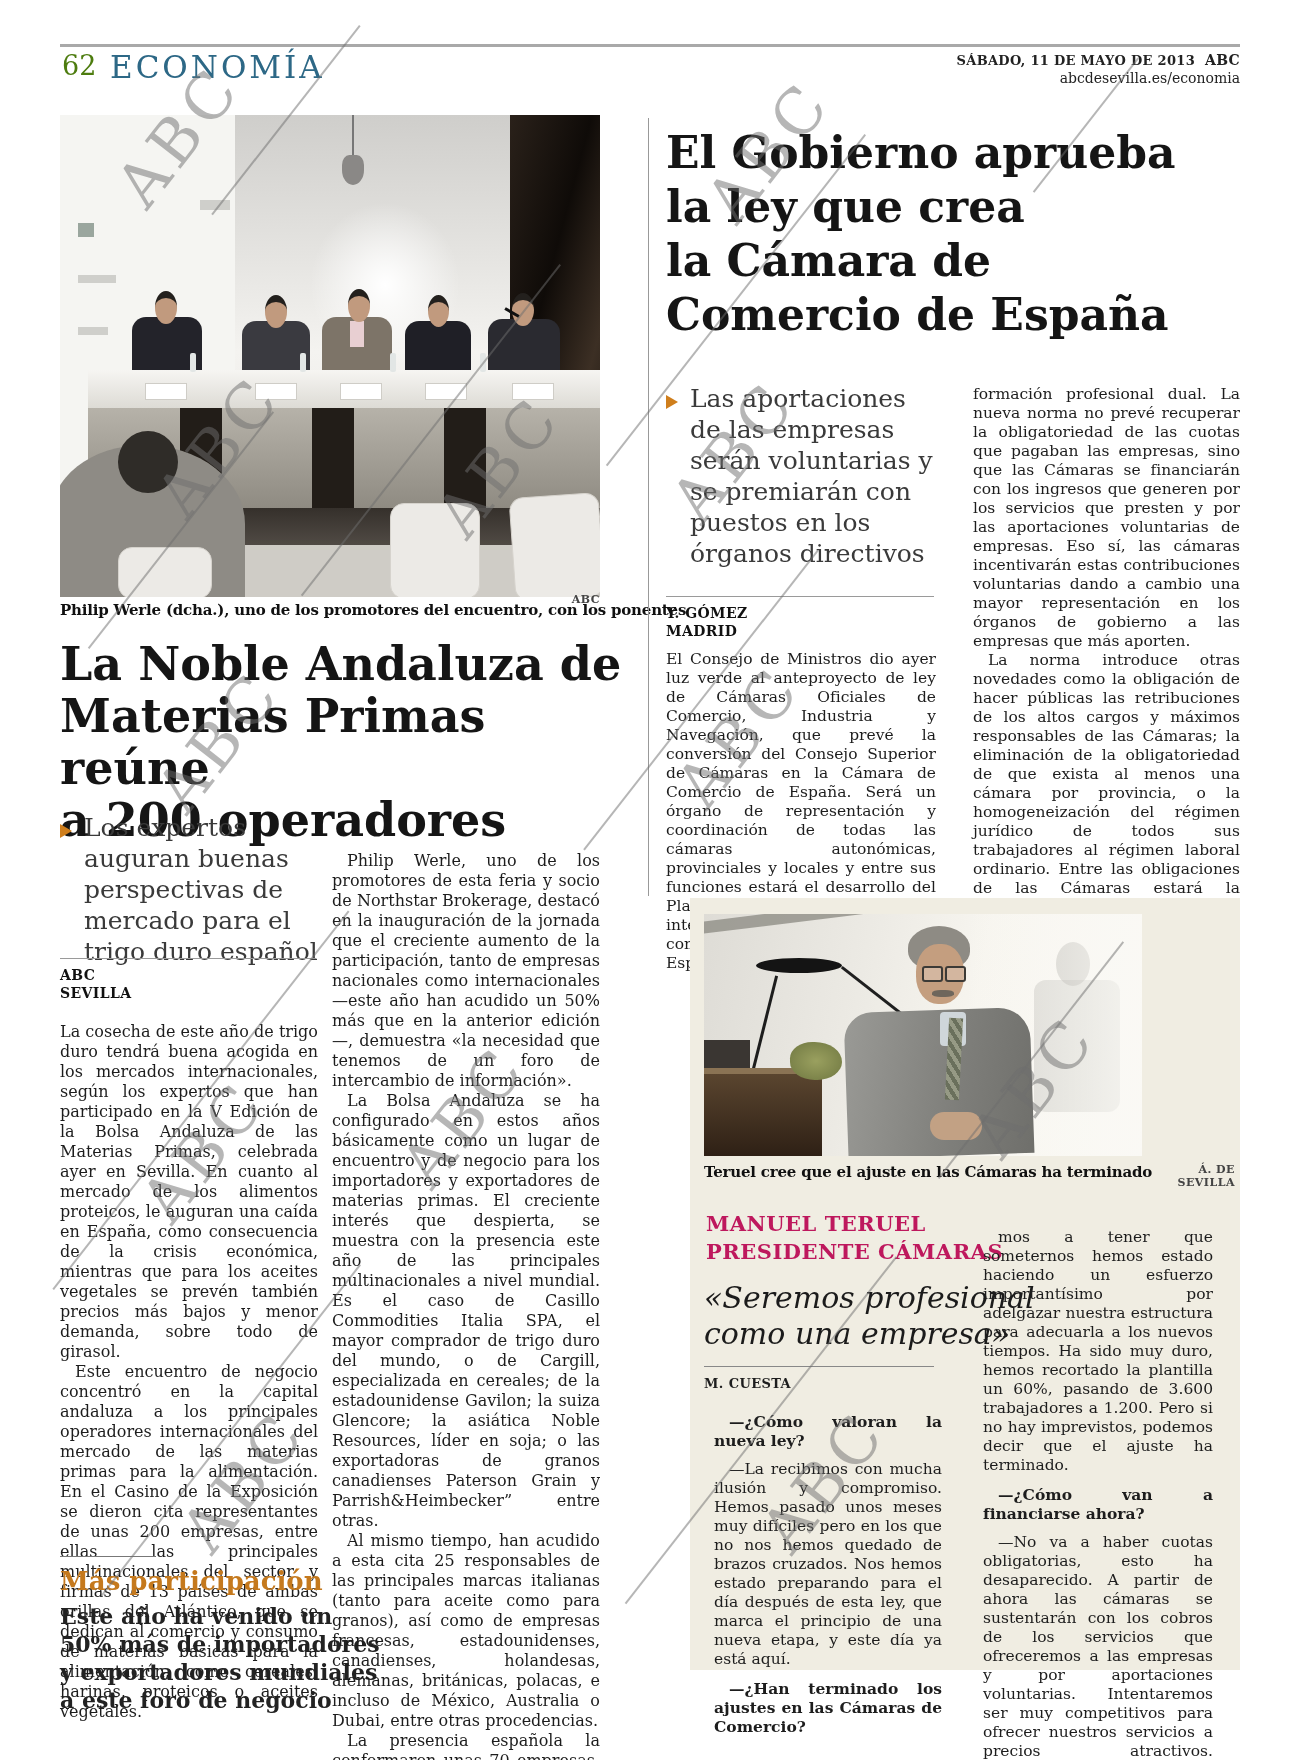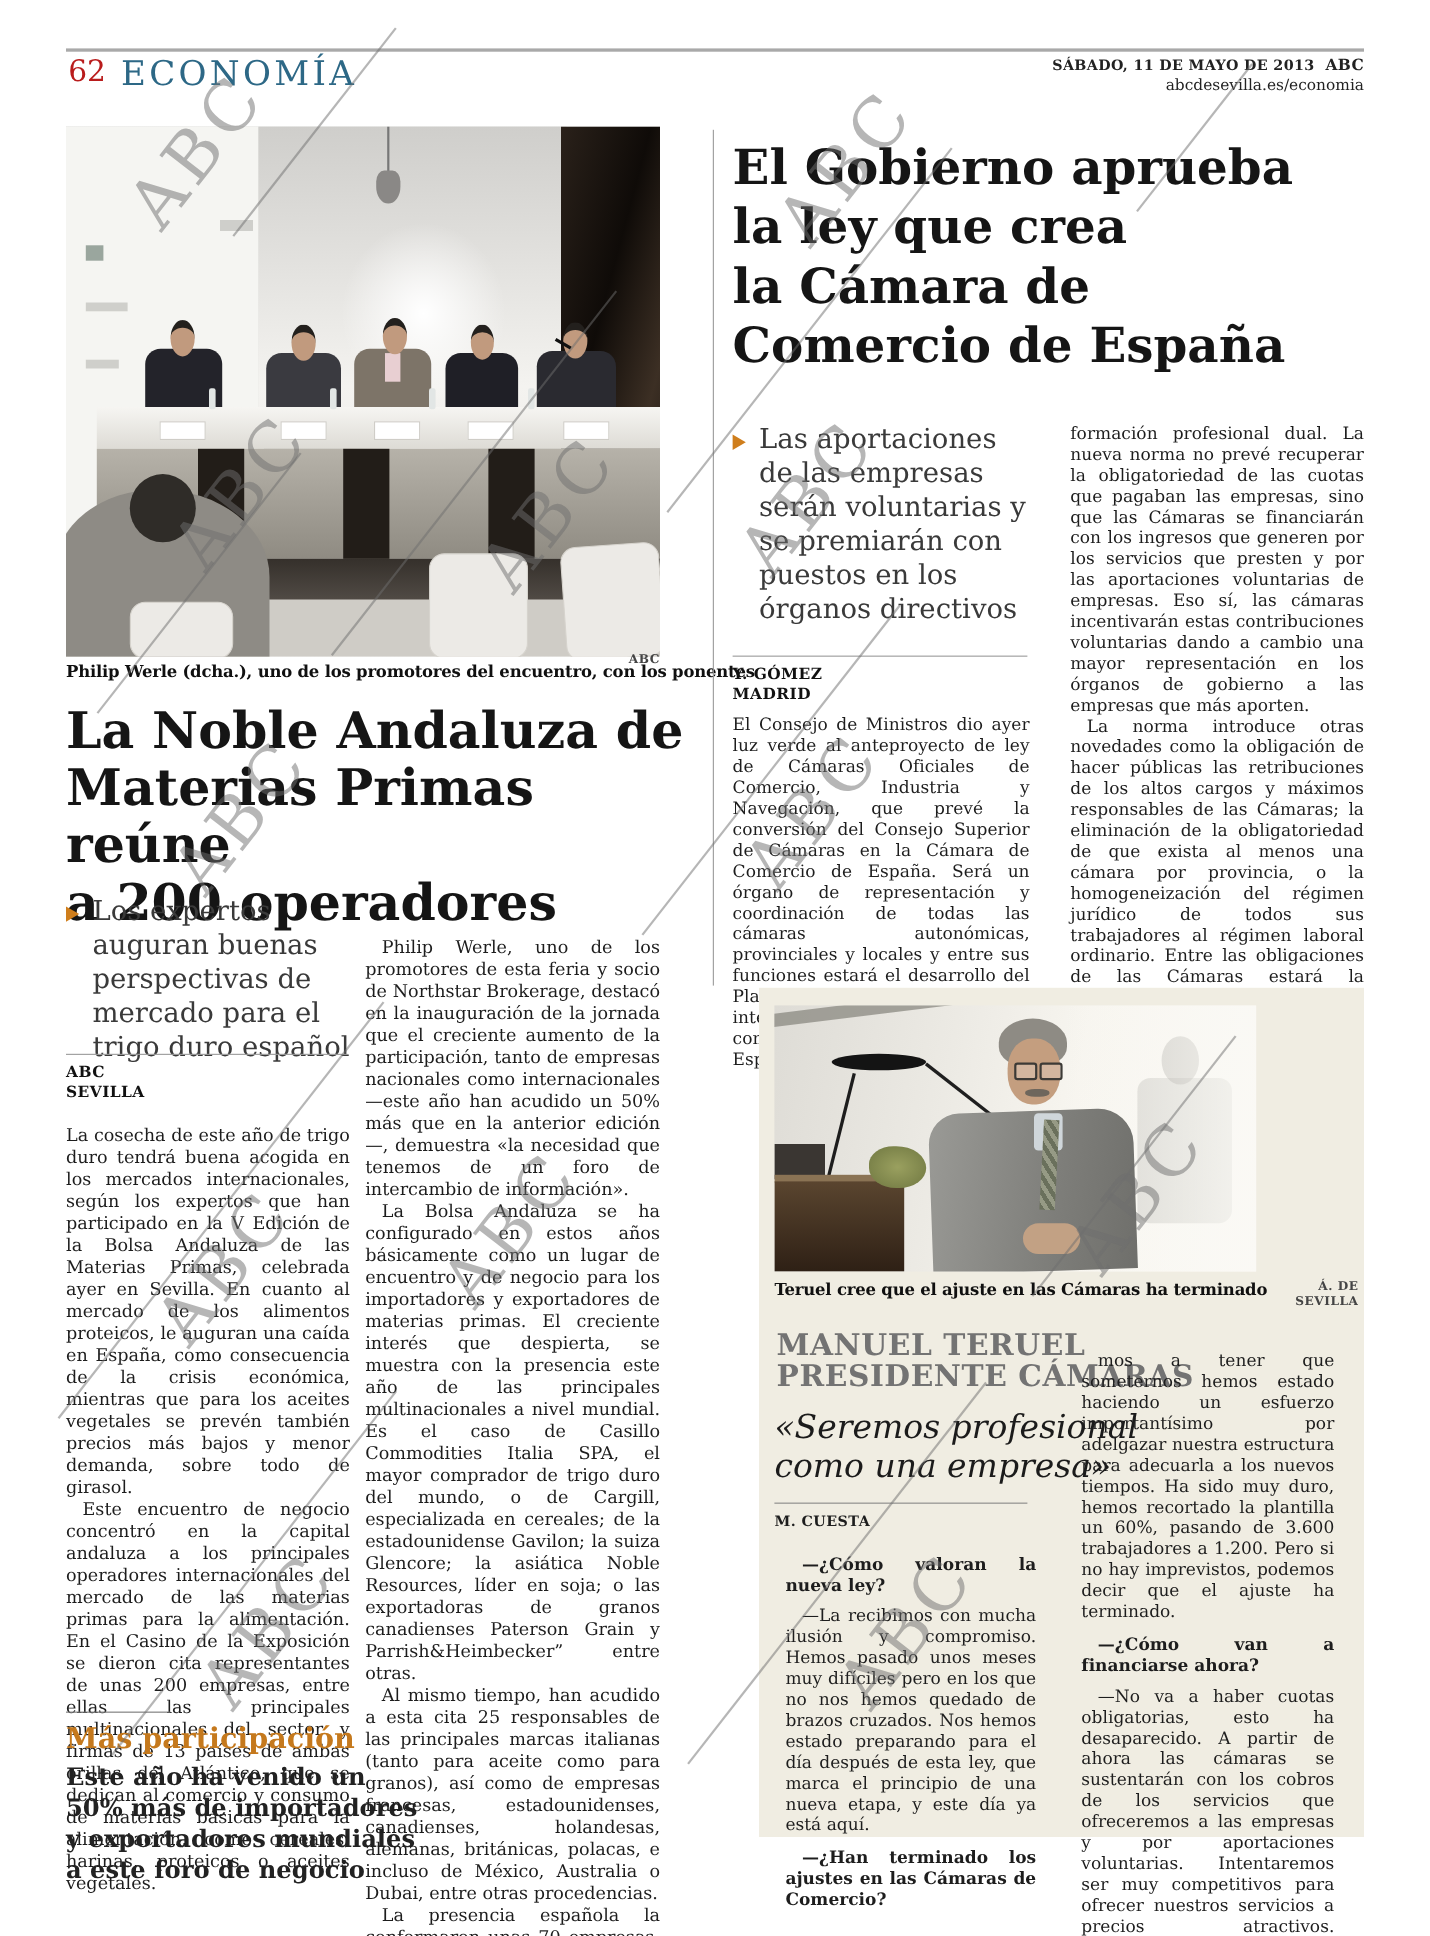--- a/index.html
+++ b/index.html
@@ -1,21 +1,21 @@
 <!DOCTYPE html>
 <html lang="es"><head>
 <meta charset="utf-8">
 <style>
   html,body{margin:0;padding:0;background:#ffffff;}
   body{width:1300px;height:1760px;position:relative;overflow:hidden;
        font-family:"DejaVu Serif","Liberation Serif",serif;color:#1d1d1d;}
   .abs{position:absolute;}
   
   .top-rule{left:60px;top:44px;width:1180px;height:3px;background:#a9a9a9;}
-  .page-num{left:62px;top:50px;font-size:27px;color:#b91c1c;}
+  .page-num{left:62px;top:50px;font-size:27px;color:#4d7c0f;}
   .section-title{left:110px;top:49px;font-size:31px;color:#2d6886;letter-spacing:3px;font-weight:400;}
   .date-line{right:60px;top:52px;font-size:13px;font-weight:bold;color:#222;text-align:right;letter-spacing:.3px;}
   .brand{font-size:14px;font-weight:900;margin-left:10px;}
   .url-line{right:60px;top:70px;font-size:14px;color:#222;text-align:right;}
   
   .body-col{font-size:16px;line-height:20px;text-align:justify;color:#1d1d1d;hyphens:auto;}
   .body-col p{margin:0;text-indent:15px;}
   .body-col p.first{text-indent:0;}
   .body-sm{font-size:15.5px;line-height:19px;}
   .headline{font-weight:bold;color:#151515;}
@@ -25,21 +25,21 @@
   .bullet-text{font-size:25px;line-height:31px;color:#3a3a3a;}
   .byline{border-top:1px solid #9a9a9a;padding-top:7px;font-size:14px;font-weight:bold;line-height:18px;color:#111;letter-spacing:.4px;}
   .caption{font-size:15px;font-weight:bold;color:#101010;white-space:nowrap;letter-spacing:-0.2px;}
   .credit{font-size:11px;font-weight:bold;color:#444;letter-spacing:.5px;}
   .subhead-rule{width:95px;height:1px;background:#777;}
   .subhead{font-size:26px;font-weight:bold;color:#c5791d;}
   .deck{font-size:22px;line-height:28px;font-weight:bold;color:#222;}
   .divider-v{left:648px;top:118px;width:1px;height:778px;background:#999;}
   
   .int-box{left:690px;top:898px;width:550px;height:772px;background:#f0ede2;}
-  .kicker{font-size:27px;line-height:28px;font-weight:bold;color:#737373;letter-spacing:.5px;}
+  .kicker{font-size:21px;line-height:28px;font-weight:bold;color:#be185d;letter-spacing:.5px;}
   .quote{font-size:30px;line-height:36px;font-style:italic;color:#1b1b1b;}
   .qa p{margin:10px;}
   .qa .q{font-weight:bold;}
   
   .wm{font-family:"DejaVu Serif",serif;font-size:62px;color:rgba(110,110,110,.5);
       letter-spacing:6px;transform:rotate(-52deg);z-index:40;pointer-events:none;}
   .wm-line{width:1.5px;background:rgba(110,110,110,.5);transform:rotate(38deg);z-index:40;pointer-events:none;}
   
   .photo1{left:60px;top:115px;width:540px;height:482px;overflow:hidden;background:linear-gradient(#d8d8d6,#efefed);}
   .p1-banner{left:0;top:0;width:175px;height:430px;background:#f5f5f2;}

